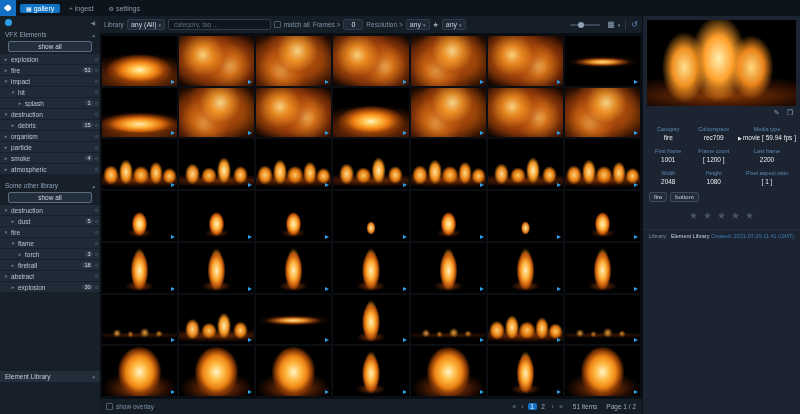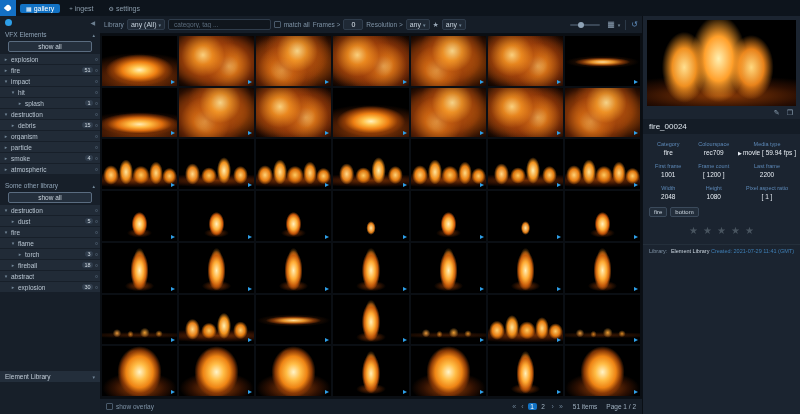--- a/index.html
+++ b/index.html
@@ -501,21 +501,20 @@
       </div>
 
     </main>
 
     <aside class="details">
       <div class="preview thumb v-preview"></div>
       <div class="p-tools">
         <span class="p-icon">✎</span>
         <span class="p-icon">❐</span>
       </div>
-      <div class="p-title">fire_00024</div>
       <div id="meta-grid" class="meta">
           <div class="m-cell">
             <div class="m-label">Category</div>
             <div class="m-value">fire</div>
           </div>
           <div class="m-cell">
             <div class="m-label">Colourspace</div>
             <div class="m-value">rec709</div>
           </div>
           <div class="m-cell">

